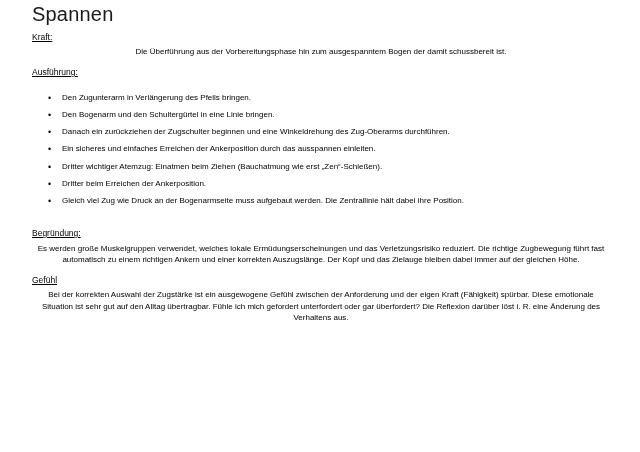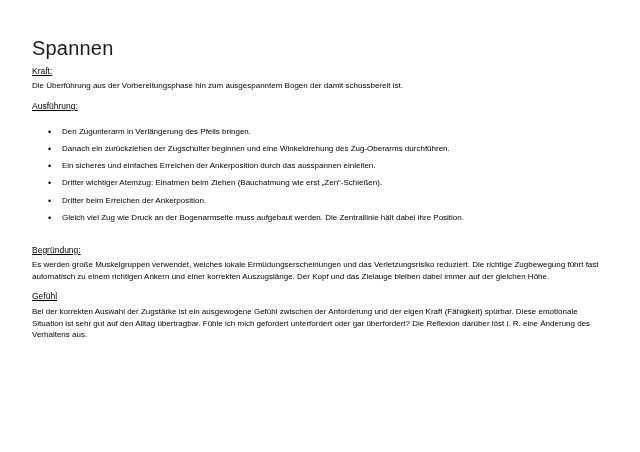--- a/index.html
+++ b/index.html
@@ -13,41 +13,41 @@
     font-family: "Liberation Sans", sans-serif;
     color: #000000;
     overflow: hidden;
   }
   .slide {
     position: relative;
     width: 640px;
     height: 452px;
     background: #ffffff;
     box-sizing: border-box;
-    padding: 36px 30px 10px 30px;
+    padding: 2px 30px 10px 30px;
   }
   .title {
     font-size: 20px;
     font-weight: normal;
     color: #1a1a1a;
     letter-spacing: 0.2px;
     margin: 0 0 6px 2px;
     line-height: 1.2;
   }
   .section-head {
     font-size: 8.5px;
     text-decoration: underline;
     margin: 0 0 3px 2px;
     line-height: 1.35;
   }
   .para {
     font-size: 8px;
     line-height: 1.45;
     margin: 0 0 9px 2px;
-    text-align: left;
+    text-align: center;
   }
   ul.bullets {
     list-style: none;
     margin: 14px 0 8px 0;
     padding: 0 0 0 18px;
   }
   ul.bullets li {
     position: relative;
     font-size: 8px;
     line-height: 1.35;
@@ -75,20 +75,21 @@
 
   <div class="section">
     <div class="section-head">Kraft:</div>
     <p class="para">Die Überführung aus der Vorbereitungsphase hin zum ausgespanntem Bogen der damit schussbereit  ist.</p>
   </div>
 
   <div class="section">
     <div class="section-head">Ausführung:</div>
     <ul class="bullets">
       <li>Den Zugunterarm in Verlängerung des  Pfeils bringen.</li>
+      <li>Den Bogenarm und den Schultergürtel  in eine Linie bringen.</li>
       <li>Danach ein zurückziehen der  Zugschulter beginnen und eine  Winkeldrehung des Zug-Oberarms  durchführen.</li>
       <li>Ein sicheres und einfaches Erreichen der  Ankerposition durch das ausspannen einleiten.</li>
       <li>Dritter wichtiger Atemzug: Einatmen beim Ziehen (Bauchatmung wie erst „Zen“-Schießen).</li>
       <li>Dritter beim Erreichen der Ankerposition.</li>
       <li>Gleich viel Zug wie Druck an der Bogenarmseite muss aufgebaut werden. Die Zentrallinie hält  dabei ihre Position.</li>
     </ul>
   </div>
 
   <div class="gap-md"></div>
 

